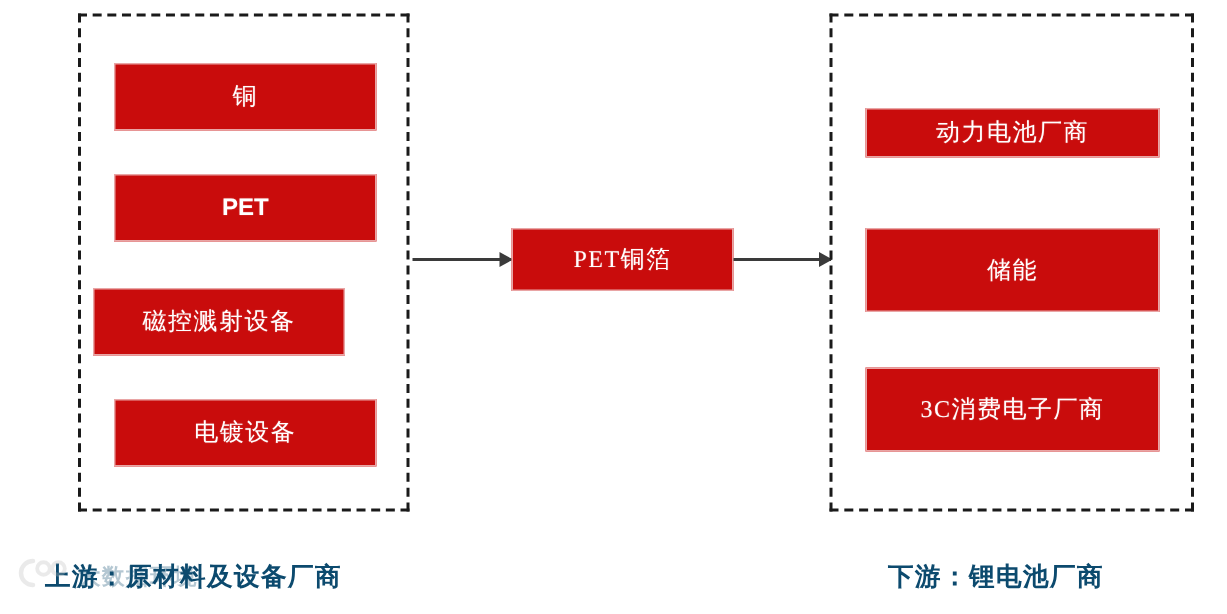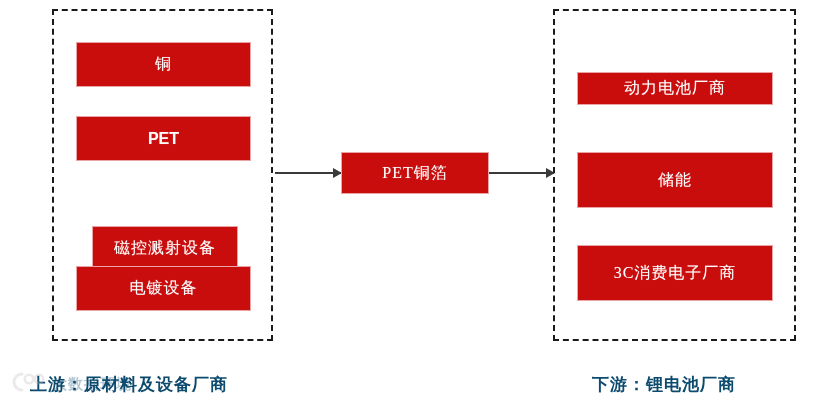--- a/index.html
+++ b/index.html
@@ -41,21 +41,21 @@
     font-size: 16px;
     letter-spacing: 1px;
     text-shadow: 0 0 1px rgba(255,255,255,0.35);
     white-space: nowrap;
   }
   .node.latin { font-family: "Liberation Sans", sans-serif; font-weight: 600; letter-spacing: 0px; }
 
   
   #node-copper   { left: 76px; top: 42px;  width: 175px; height: 45px; }
   #node-pet      { left: 76px; top: 116px; width: 175px; height: 45px; }
-  #node-sputter  { left: 92px; top: 192px; width: 146px; height: 45px; margin-top: 34px; }
+  #node-sputter  { left: 62px; top: 192px; width: 168px; height: 45px; }
   #node-plating  { left: 76px; top: 266px; width: 175px; height: 45px; }
 
   
   #node-petfoil  { left: 341px; top: 152px; width: 148px; height: 42px; }
 
   
   #node-battery  { left: 577px; top: 72px;  width: 196px; height: 33px; }
   #node-storage  { left: 577px; top: 152px; width: 196px; height: 56px; }
   #node-3c       { left: 577px; top: 245px; width: 196px; height: 56px; }
 

